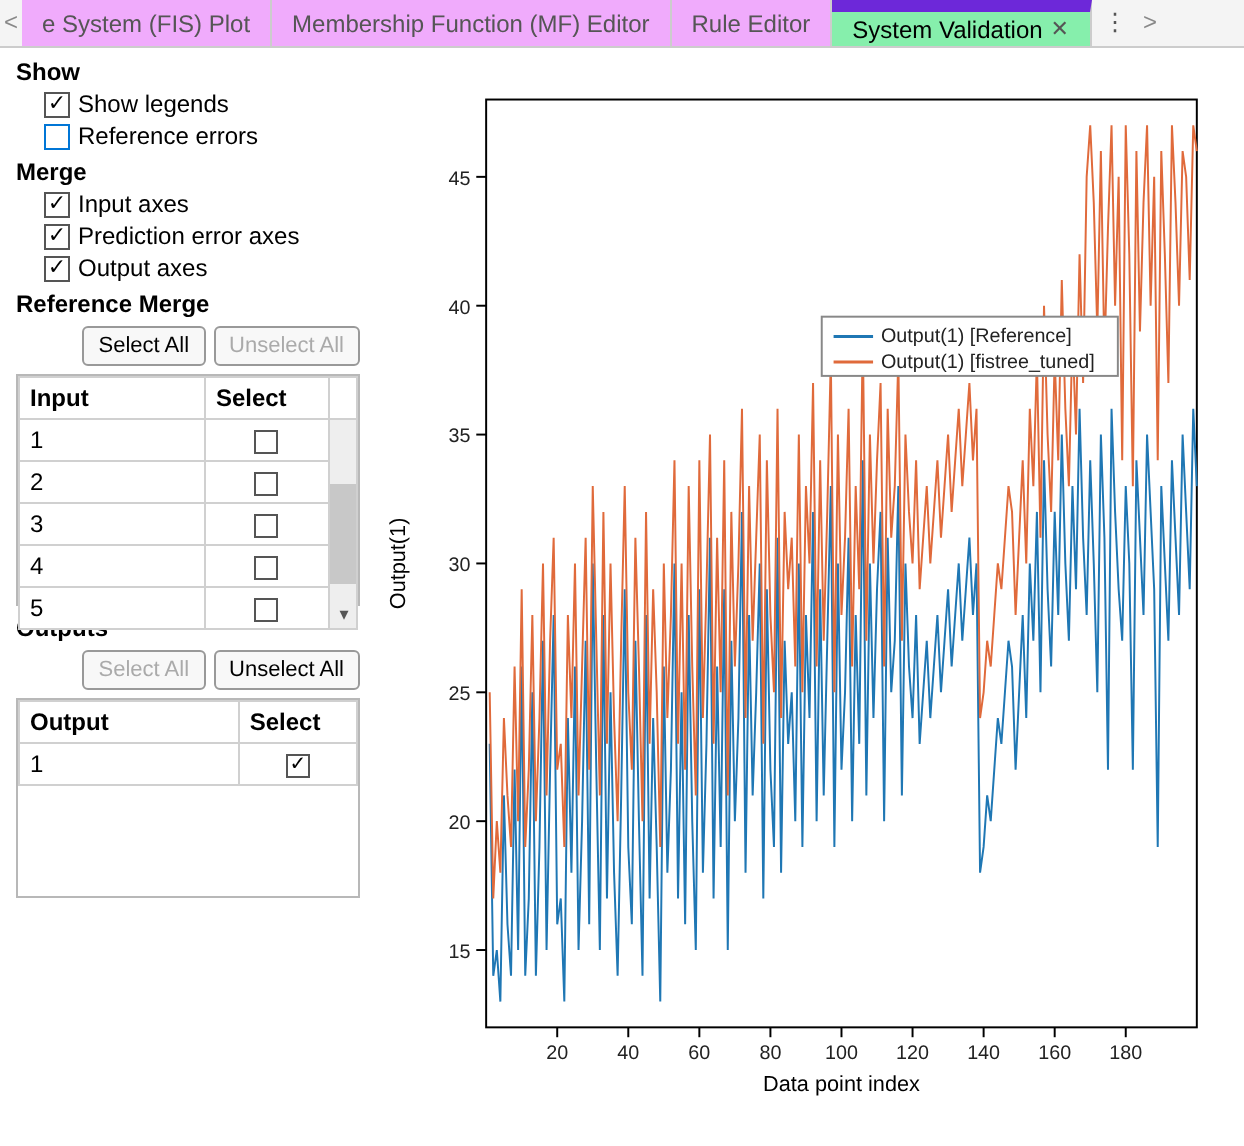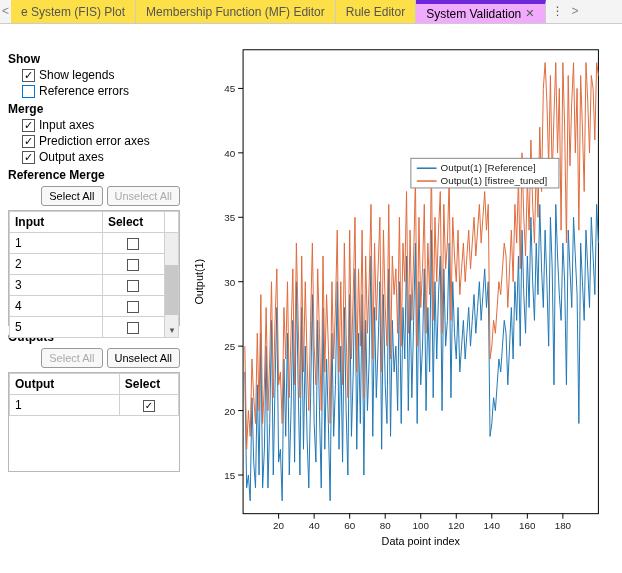--- a/index.html
+++ b/index.html
@@ -1,23 +1,23 @@
 <!DOCTYPE html>
 <html><head>
 <meta charset="utf-8">
 <style>
 * { box-sizing: border-box; margin: 0; padding: 0; }
 body { font-family: Arial, sans-serif; font-size: 12px; background: #fff; color: #000; width: 622px; height: 573px; overflow: hidden; }
 .tabs { display: flex; background: #f4f4f4; border-bottom: 1px solid #ccc; height: 24px; align-items: stretch; }
-.tab { padding: 4px 10px; border-right: 1px solid #ccc; color: #555; background: #fde047; cursor: pointer; white-space: nowrap; display: flex; align-items: center; gap: 4px; }
-.tab.active { background: #f0abfc; border-top: 4px solid #6d28d9; color: #000; }
+.tab { padding: 4px 10px; border-right: 1px solid #ccc; color: #555; background: #f0abfc; cursor: pointer; white-space: nowrap; display: flex; align-items: center; gap: 4px; }
+.tab.active { background: #86efac; border-top: 6px solid #6d28d9; color: #000; }
 .tab-prev { padding: 4px 2px; color: #888; cursor: pointer; }
 .tab-more { padding: 4px 6px; color: #555; cursor: pointer; }
 .main { display: flex; height: calc(100% - 24px); }
-.sidebar { width: 188px; padding: 24px 8px; overflow: hidden; }
+.sidebar { width: 188px; padding: 1px 8px; overflow: hidden; }
 .section-hdr { font-weight: bold; margin: 4px 0 2px 0; font-size: 12px; }
 .chk-row { display: flex; align-items: center; gap: 4px; margin: 2px 0 2px 14px; }
 .chk { width: 13px; height: 13px; border: 1px solid #555; display: inline-flex; align-items: center; justify-content: center; cursor: pointer; background: #fff; }
 .chk.checked::after { content: "✓"; font-size: 11px; color: #000; line-height: 1; }
 .chk.blue { border-color: #0076d6; }
 .btn-row { display: flex; gap: 4px; margin: 4px 0; justify-content: flex-end; }
 .btn { border: 1px solid #999; background: #f8f8f8; padding: 3px 7px; border-radius: 3px; font-size: 11px; cursor: pointer; }
 .btn.disabled { color: #aaa; cursor: default; }
 .tbl-wrap { border: 1px solid #b8b8b8; margin-bottom: 4px; position: relative; }
 .tbl-wrap.inputs { height: 116px; }

